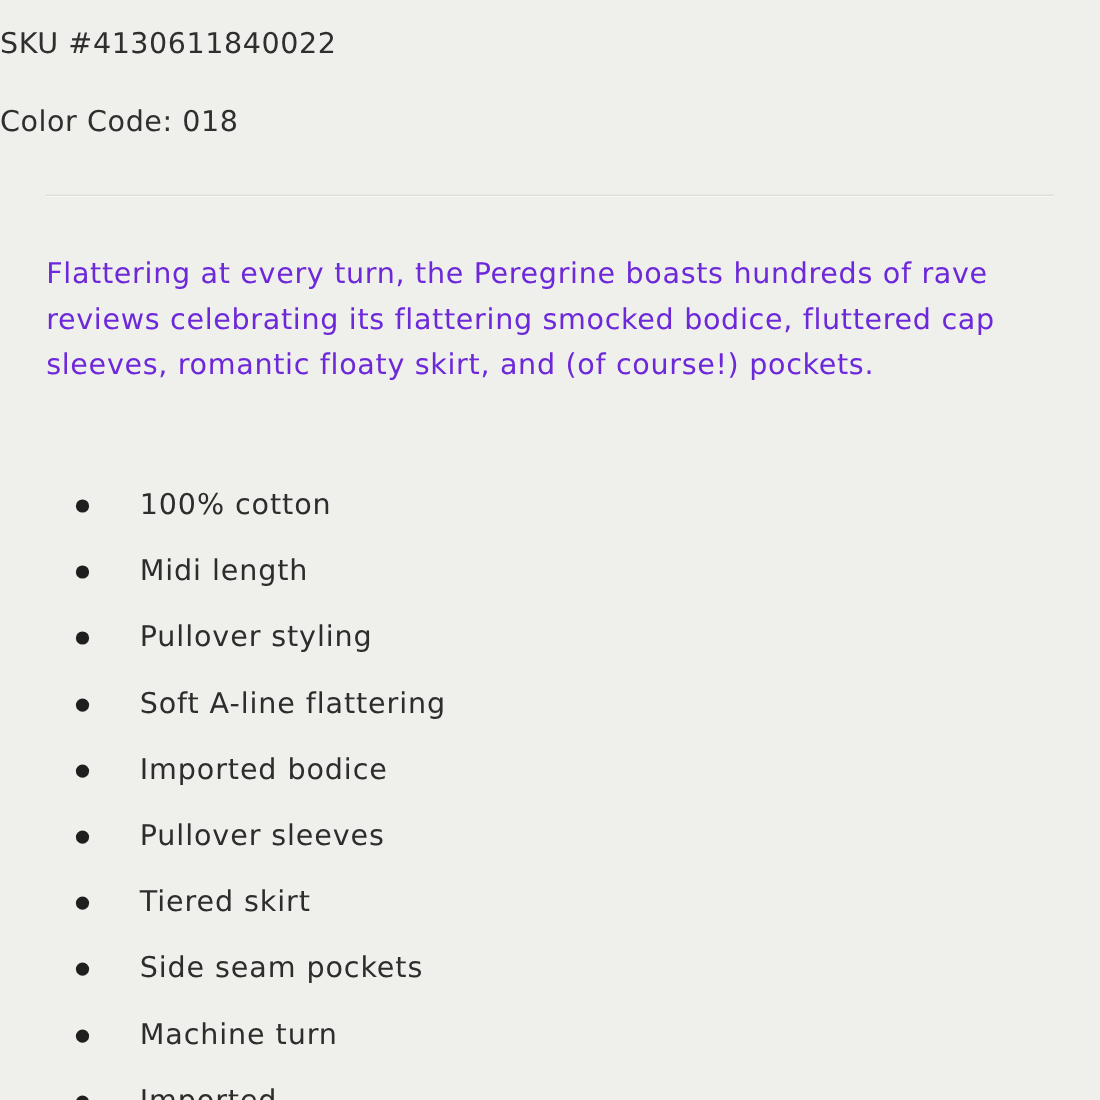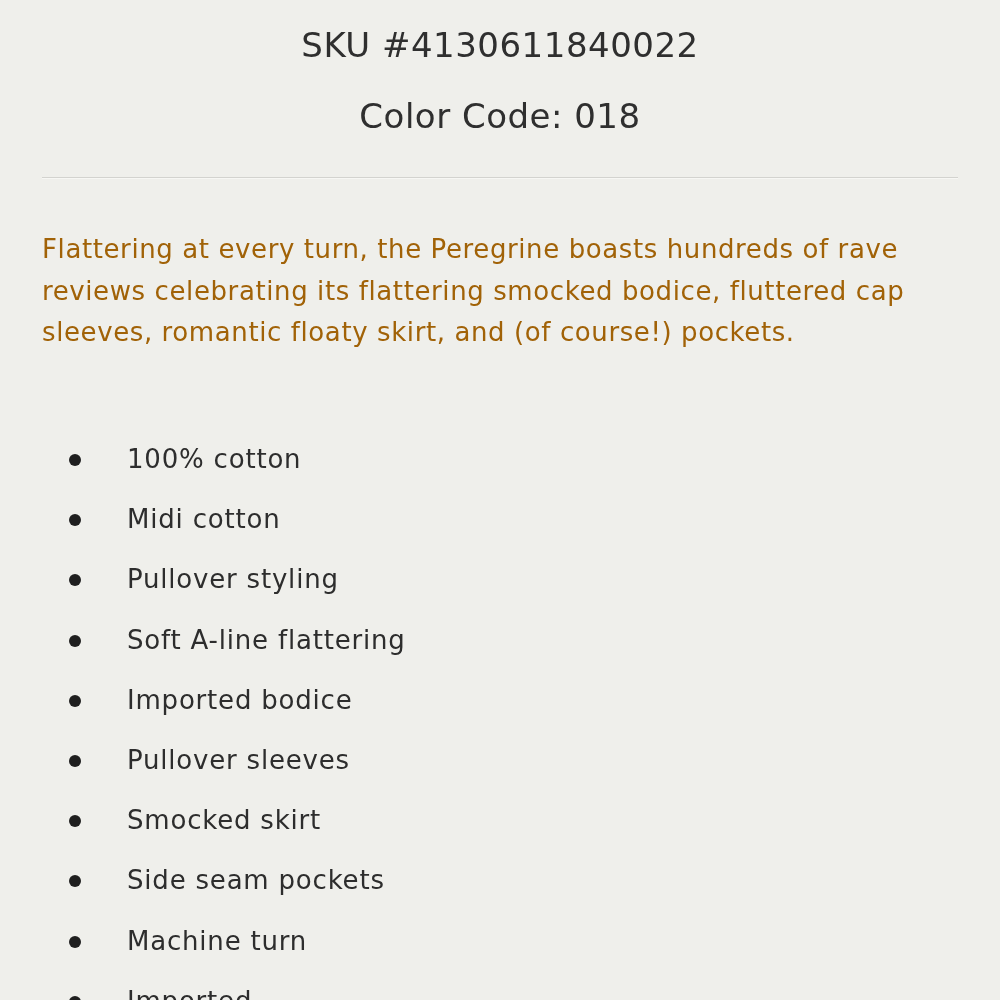--- a/index.html
+++ b/index.html
@@ -12,22 +12,22 @@
       height: 1000px;
       overflow: hidden;
       position: relative;
       font-family: "DejaVu Sans", sans-serif;
       color: #2b2b2b;
     }
     .meta {
       position: absolute;
       left: 0;
       width: 1000px;
-      text-align: center;
-      font-size: 34px;
+      text-align: left;
+      font-size: 26px;
       letter-spacing: 0.5px;
       color: #2f2f2f;
     }
     .sku { top: 25px; }
     .color-code { top: 96px; }
     .divider {
       position: absolute;
       left: 42px;
       top: 177px;
       width: 916px;
@@ -37,21 +37,21 @@
     }
     .description {
       position: absolute;
       left: 42px;
       top: 229px;
       width: 900px;
       margin: 0;
       font-size: 26px;
       line-height: 41.5px;
       letter-spacing: 0.6px;
-      color: #a16207;
+      color: #6d28d9;
     }
     .features {
       position: absolute;
       left: 0;
       top: 437px;
       margin: 0;
       padding: 0;
       list-style: none;
     }
     .features li {
@@ -89,41 +89,41 @@
 
   <p class="description">Flattering at every turn, the Peregrine boasts hundreds of rave reviews celebrating its flattering smocked bodice, fluttered cap sleeves, romantic floaty skirt, and (of course!) pockets.</p>
 
   <ul class="features">
     <li>
       <span class="bullet"></span>
       <span class="label">100% cotton</span>
     </li>
     <li>
       <span class="bullet"></span>
-      <span class="label">Midi cotton</span>
+      <span class="label">Midi length</span>
     </li>
     <li>
       <span class="bullet"></span>
       <span class="label">Pullover styling</span>
     </li>
     <li>
       <span class="bullet"></span>
       <span class="label">Soft A-line flattering</span>
     </li>
     <li>
       <span class="bullet"></span>
       <span class="label">Imported bodice</span>
     </li>
     <li>
       <span class="bullet"></span>
       <span class="label">Pullover sleeves</span>
     </li>
     <li>
       <span class="bullet"></span>
-      <span class="label">Smocked skirt</span>
+      <span class="label">Tiered skirt</span>
     </li>
     <li>
       <span class="bullet"></span>
       <span class="label">Side seam pockets</span>
     </li>
     <li>
       <span class="bullet"></span>
       <span class="label">Machine turn</span>
     </li>
     <li>

